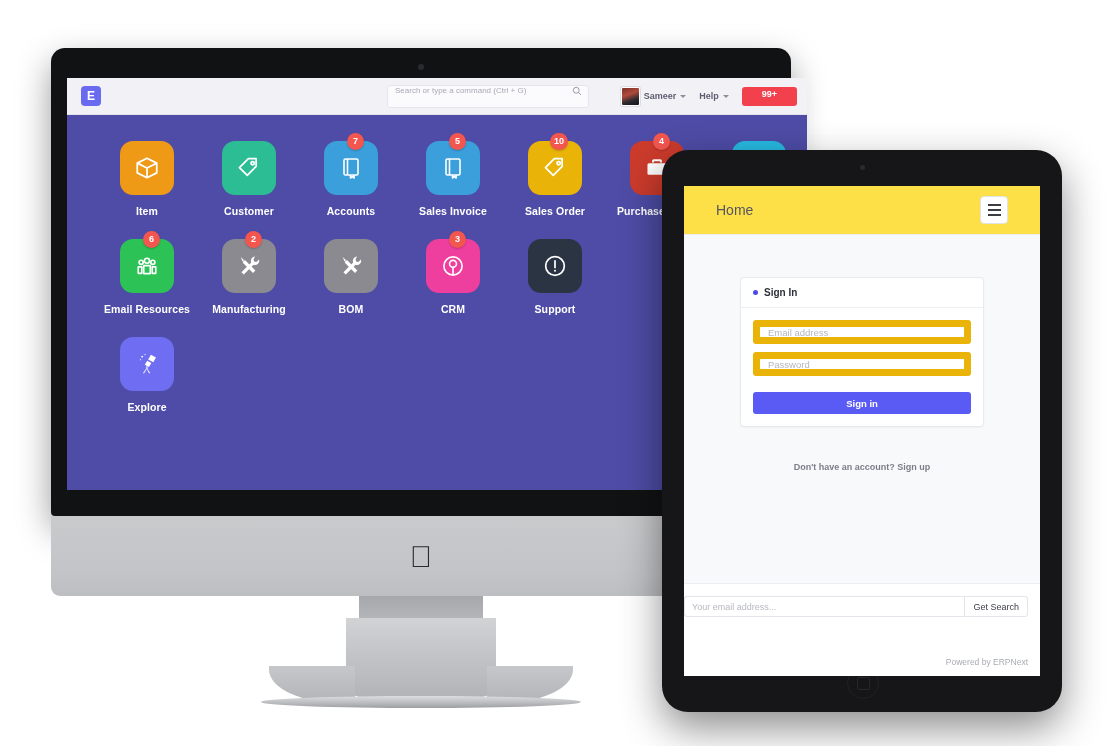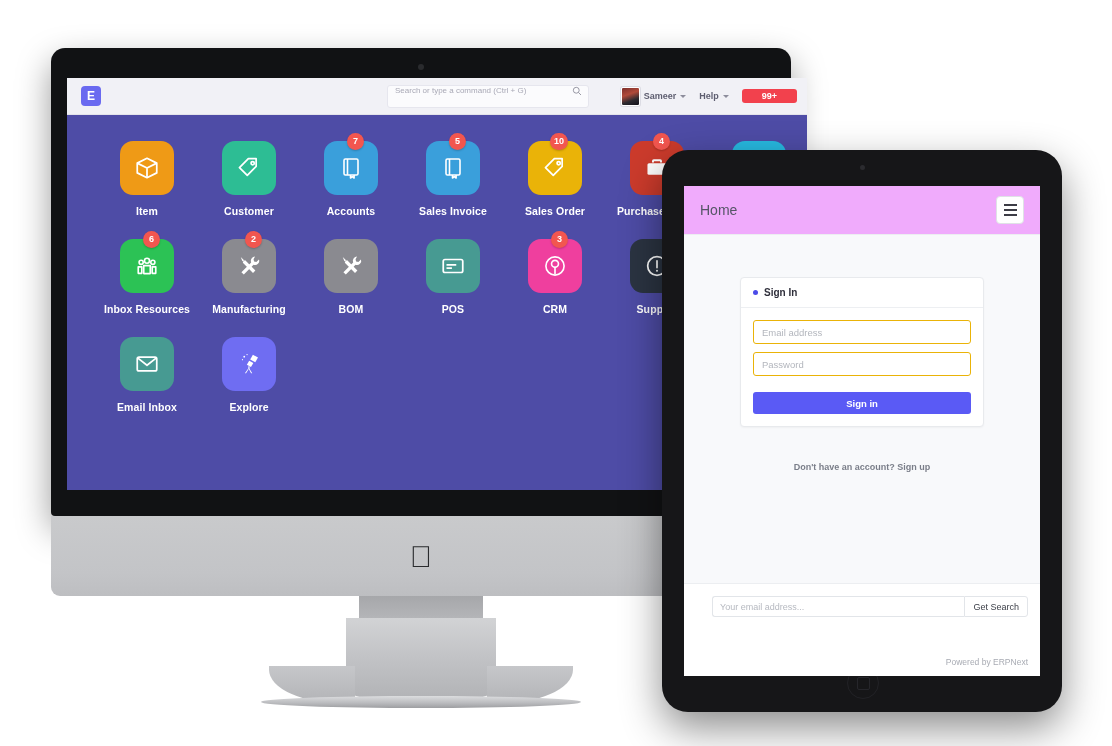--- a/index.html
+++ b/index.html
@@ -154,21 +154,20 @@
     font-size: 8px;
     color: #9a9aa8;
     padding: 0 4px 0 7px;
   }
   .navsearch input::placeholder { color: #a9a9b6; }
   .search-ic { margin-right: 6px; color: #8a8a98; line-height: 0; }
   .navright {
     position: absolute;
     right: 10px;
     display: flex;
-    align-items: center;
     gap: 13px;
   }
   .avatar {
     width: 17px; height: 17px; border-radius: 2px;
     background: linear-gradient(160deg,#7d2f2c 0%,#b04a3a 38%,#2c2a30 70%,#12111a 100%);
     border: 1px solid #fff;
     box-shadow: 0 0 0 1px #dcdce4;
   }
   .navitem {
     display: flex; align-items: center; gap: 4px;
@@ -272,26 +271,26 @@
   .tablet-screen {
     position: absolute;
     left: 22px; top: 36px;
     width: 356px; height: 490px;
     background: #f8f9fb;
     overflow: hidden;
     display: flex;
     flex-direction: column;
   }
   .site-nav {
-    background: #f0abfc;
+    background: #fde047;
     height: 48px;
     display: flex;
     align-items: center;
     justify-content: space-between;
-    padding: 0 16px;
+    padding: 0 32px;
     border-bottom: 1px solid #eceef1;
     flex: none;
   }
   .site-title { font-size: 14px; color: #556; }
   .hamburger {
     width: 26px; height: 26px;
     border: 1px solid #dfe2e6;
     border-radius: 4px;
     display: flex; flex-direction: column;
     align-items: center; justify-content: center;
@@ -314,21 +313,21 @@
     border-bottom: 1px solid #edeff2;
     display: flex; align-items: center; gap: 6px;
   }
   .dot-indicator { width: 5px; height: 5px; border-radius: 50%; background: #4b4be8; }
   .card-head-title { font-size: 10px; font-weight: bold; color: #2e2e3a; }
   .card-body { padding: 12px; }
   .field {
     width: 100%;
     box-sizing: border-box;
     height: 24px;
-    border: 1px solid #eab308;
+    border: 7px solid #eab308;
     border-radius: 3px;
     background: #fff;
     font-family: "Liberation Sans", sans-serif;
     font-size: 9.5px;
     color: #6a6a78;
     padding: 0 8px;
     outline: none;
     margin-bottom: 8px;
   }
   .field::placeholder { color: #b3b6bd; }
@@ -350,21 +349,21 @@
     display: block;
     font-size: 9px;
     font-weight: bold;
     color: #7a7e89;
     text-decoration: none;
     margin-bottom: 16px;
   }
   .site-footer {
     background: #fff;
     border-top: 1px solid #eceef1;
-    padding: 12px 12px 9px 28px;
+    padding: 12px 12px 9px 0;
     flex: none;
   }
   .subscribe { display: flex; }
   .subscribe input {
     flex: 1;
     height: 21px;
     box-sizing: border-box;
     border: 1px solid #e2e5e9;
     border-right: 0;
     border-radius: 3px 0 0 3px;
@@ -506,21 +505,21 @@
         <div class="app-tile">
           <div class="tile-icon" style="background:#2cc255">
             <svg width="26" height="26" viewBox="0 0 24 24" fill="none" stroke="#fff" stroke-width="1.5" stroke-linejoin="round">
               <circle cx="12" cy="7.2" r="2.3"></circle>
                 <circle cx="6.6" cy="8.6" r="1.9"></circle>
                 <circle cx="17.4" cy="8.6" r="1.9"></circle>
               <path d="M9 11.6h6v7.4H9zM3.9 12.8h3.3v6H3.9zM16.8 12.8h3.3v6h-3.3z"></path>
             </svg>
             <span class="tile-badge">6</span>
           </div>
-          <div class="tile-label">Inbox Resources</div>
+          <div class="tile-label">Email Resources</div>
         </div>
 
         <div class="app-tile">
           <div class="tile-icon" style="background:#8a8a90">
             <svg width="26" height="26" viewBox="0 0 24 24" fill="#fff">
               <path d="M4.4 3.6 7.2 6.4l-.9 2.6 9.4 9.4 2.2-2.2-9.4-9.4-2.6.9z"></path>
               <path d="M17.6 3.3a3.9 3.9 0 0 0-3.6 5.4l-9 9 2.2 2.2 9-9a3.9 3.9 0 0 0 5-5l-2.4 2.4-2.1-.5-.5-2.1z"></path>
             </svg>
             <span class="tile-badge">2</span>
           </div>
@@ -530,29 +529,20 @@
         <div class="app-tile">
           <div class="tile-icon" style="background:#8a8a90">
             <svg width="26" height="26" viewBox="0 0 24 24" fill="#fff">
               <path d="M4.4 3.6 7.2 6.4l-.9 2.6 9.4 9.4 2.2-2.2-9.4-9.4-2.6.9z"></path>
               <path d="M17.6 3.3a3.9 3.9 0 0 0-3.6 5.4l-9 9 2.2 2.2 9-9a3.9 3.9 0 0 0 5-5l-2.4 2.4-2.1-.5-.5-2.1z"></path>
             </svg>
           </div>
           <div class="tile-label">BOM</div>
         </div>
 
-        <div class="app-tile">
-          <div class="tile-icon" style="background:#479a92">
-            <svg width="26" height="26" viewBox="0 0 24 24" fill="none" stroke="#fff" stroke-width="1.6" stroke-linejoin="round">
-              <rect x="3" y="6" width="18" height="12" rx="1.6"></rect>
-              <path d="M6 11h9M6 14h5"></path>
-            </svg>
-          </div>
-          <div class="tile-label">POS</div>
-        </div>
 
         <div class="app-tile">
           <div class="tile-icon" style="background:#ef3f9e">
             <svg width="26" height="26" viewBox="0 0 24 24" fill="none" stroke="#fff" stroke-width="1.5" stroke-linecap="round">
               <circle cx="12" cy="12" r="8.4"></circle>
               <circle cx="12" cy="10" r="3.2"></circle>
               <path d="M12 13.2v6"></path>
             </svg>
             <span class="tile-badge">3</span>
           </div>

